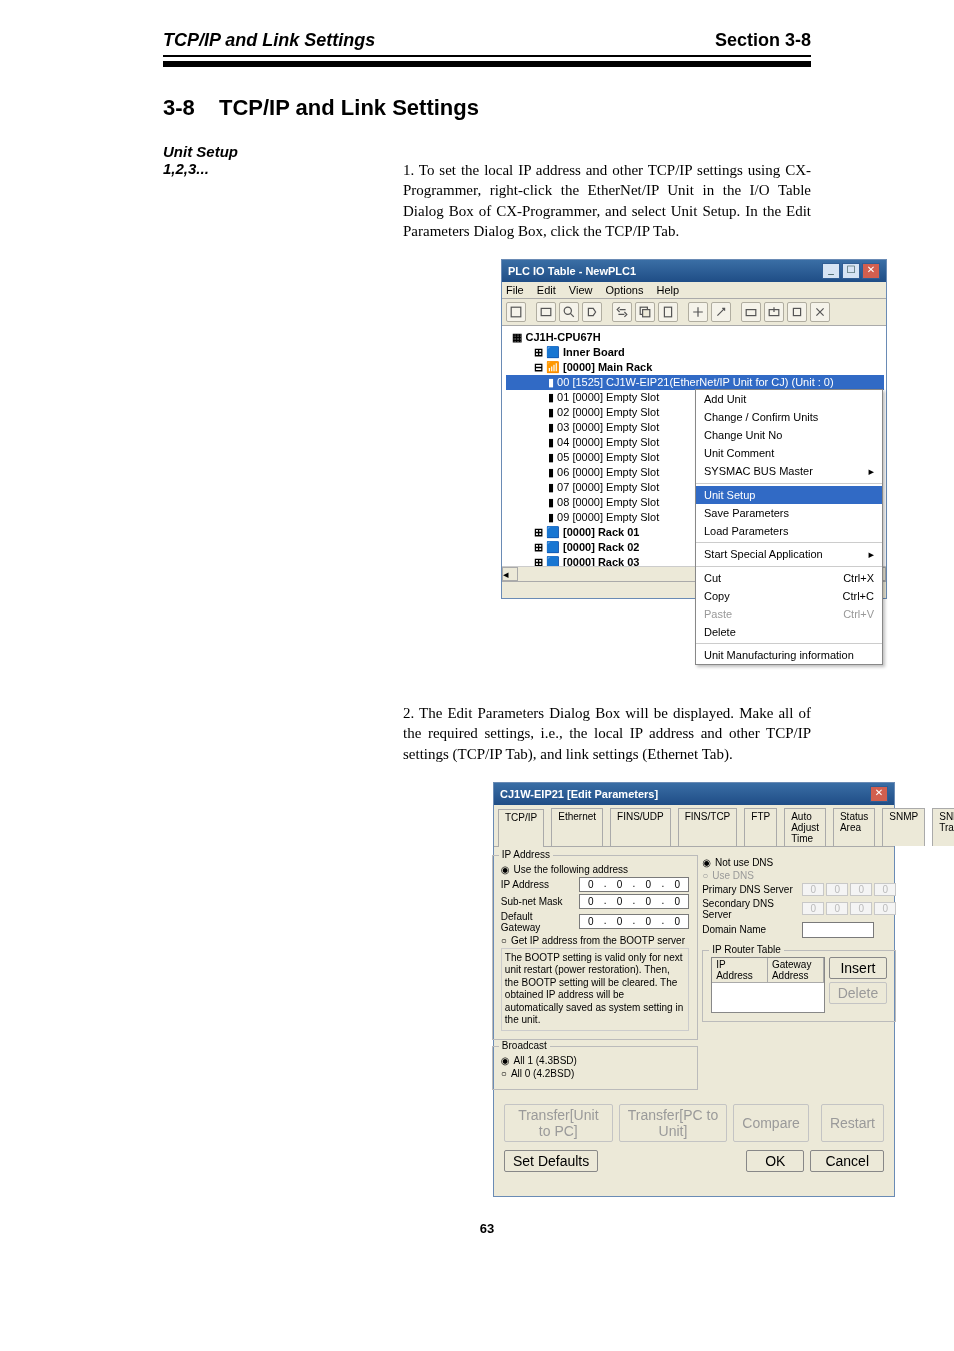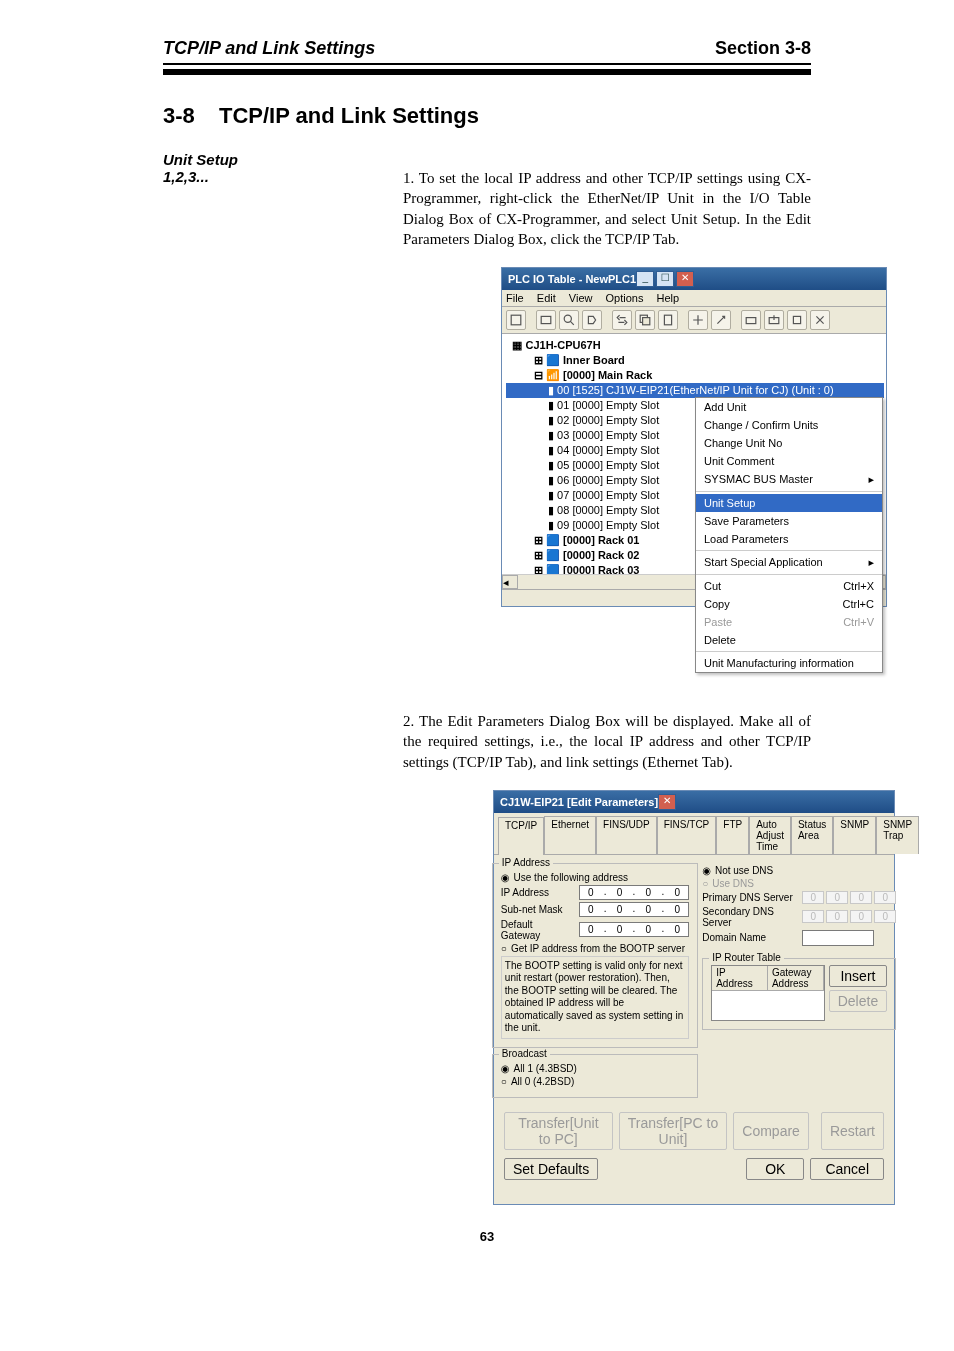--- a/index.html
+++ b/index.html
@@ -1,33 +1,33 @@
 <!DOCTYPE html>
 <html><head>
 <meta charset="utf-8">
 <style>
   body { margin:0; background:#fff; font-family:"Times New Roman",serif; font-size:15px; color:#000; }
-  .page { width:808px; margin:8px auto; padding:30px 70px 60px 90px; box-sizing:border-box; }
+  .page { width:808px; margin:0 auto; padding:30px 70px 60px 90px; box-sizing:border-box; }
   .hdr-top { display:flex; justify-content:space-between; align-items:baseline; font-family:Arial,sans-serif; margin-bottom:4px; }
   .hdr-left-italic { font-style:italic; font-weight:700; font-size:18px; }
   .hdr-right-bold { font-weight:700; font-size:18px; }
   .hr-thin { border:none; border-top:2px solid #000; margin:4px 0 0 0; }
   .hr-thick { border:none; border-top:6px solid #000; margin:4px 0 28px 0; }
   h1.sec-title { font-family:Arial,sans-serif; font-size:22px; font-weight:700; margin:0 0 22px 0; }
   .sec-no { display:inline-block; width:56px; }
   .side-label { float:left; width:140px; font-family:Arial,sans-serif; font-style:italic; font-weight:700; font-size:15px; }
   .body-block { margin-left:240px; }
   .body-text { margin:0 0 18px 0; line-height:1.35; text-align:justify; }
   .clear { clear:both; }
   .fig { display:block; margin:2px auto 24px auto; }
   .pagenum { text-align:center; font-family:Arial,sans-serif; font-weight:700; font-size:13px; margin-top:14px; }
 
   
   .win { width:384px; border:1px solid #6a8bb5; font-family:Tahoma,Arial,sans-serif; font-size:11px; color:#000; background:#ece9d8; }
-  .titlebar { background:linear-gradient(#3a6ea5,#1f4d86); color:#fff; padding:3px 6px; display:flex; align-items:center; }
+  .titlebar { background:linear-gradient(#3a6ea5,#1f4d86); color:#fff; padding:3px 6px; display:flex; align-items:center; justify-content:space-between; }
   .titlebar .ttl { font-weight:700; font-size:11px; }
   .winbtns { display:flex; gap:2px; }
   .winbtn { width:16px; height:14px; background:#d6e4f4; border:1px solid #2f5d94; font-size:10px; line-height:12px; text-align:center; color:#244; }
   .winbtn.close { background:#d25f4f; color:#fff; }
   .menubar { padding:2px 4px; background:#ece9d8; border-bottom:1px solid #aaa; }
   .menubar span { margin-right:10px; font-size:11px; }
   .toolbar { padding:3px 4px; background:#ece9d8; border-bottom:1px solid #aaa; display:flex; gap:3px; flex-wrap:wrap;}
   .tbtn { width:18px; height:18px; background:#f5f3ea; border:1px solid #b0ada0; border-radius:2px; display:flex; align-items:center; justify-content:center; }
   .tbtn svg { width:12px; height:12px; }
   .tree { background:#fff; padding:4px 2px 4px 4px; height:232px; overflow:hidden; position:relative; }
@@ -45,21 +45,21 @@
   .ctxwrap { position:relative; width:384px; margin:0 auto; }
   .ctx { position:absolute; left:194px; top:130px; width:186px; background:#fff; border:1px solid #888; font-family:Tahoma,Arial,sans-serif; font-size:11px; box-shadow:2px 2px 3px rgba(0,0,0,.25); }
   .ctx .item { padding:3px 8px; display:flex; justify-content:space-between; }
   .ctx .item.sel { background:#316ac5; color:#fff; }
   .ctx .sep { border-top:1px solid #ccc; margin:2px 0; }
   .ctx .dis { color:#999;text-align:right; }
 
   
   .dlg { width:400px; border:1px solid #6a8bb5; font-family:Tahoma,Arial,sans-serif; font-size:10px; background:#ece9d8; }
   .dlg .titlebar { padding:3px 6px; }
-  .tabs { display:flex; border-bottom:1px solid #aaa; padding:3px 4px 0 4px; font-size:10px; gap:1px; background:#ece9d8;}
+  .tabs { display:flex; border-bottom:1px solid #aaa; padding:3px 4px 0 4px; font-size:10px; gap:8px; background:#ece9d8;}
   .tab { padding:2px 6px; border:1px solid #aaa; border-bottom:none; background:#ece9d8; margin-right:-1px;}
   .tab.active { background:#ece9d8; position:relative; top:1px;}
   .dlgbody { padding:8px 10px 4px 10px; }
   .grp { border:1px solid #bbb; padding:6px 8px 8px 8px; margin-bottom:6px; position:relative; }
   .grp > .lg { position:absolute; top:-7px; left:6px; background:#ece9d8; padding:0 3px; font-size:10px; }
   .row { display:flex; align-items:center; gap:6px; margin:2px 0; font-size:10px;}
   .ipbox { display:flex; border:1px solid #7a7a7a; background:#fff; }
   .ipbox input { width:22px; border:none; text-align:center; font-size:10px; padding:1px 0; }
   .ipbox .dot { padding:0 2px; }
   .note { font-size:10px; line-height:1.25; }

